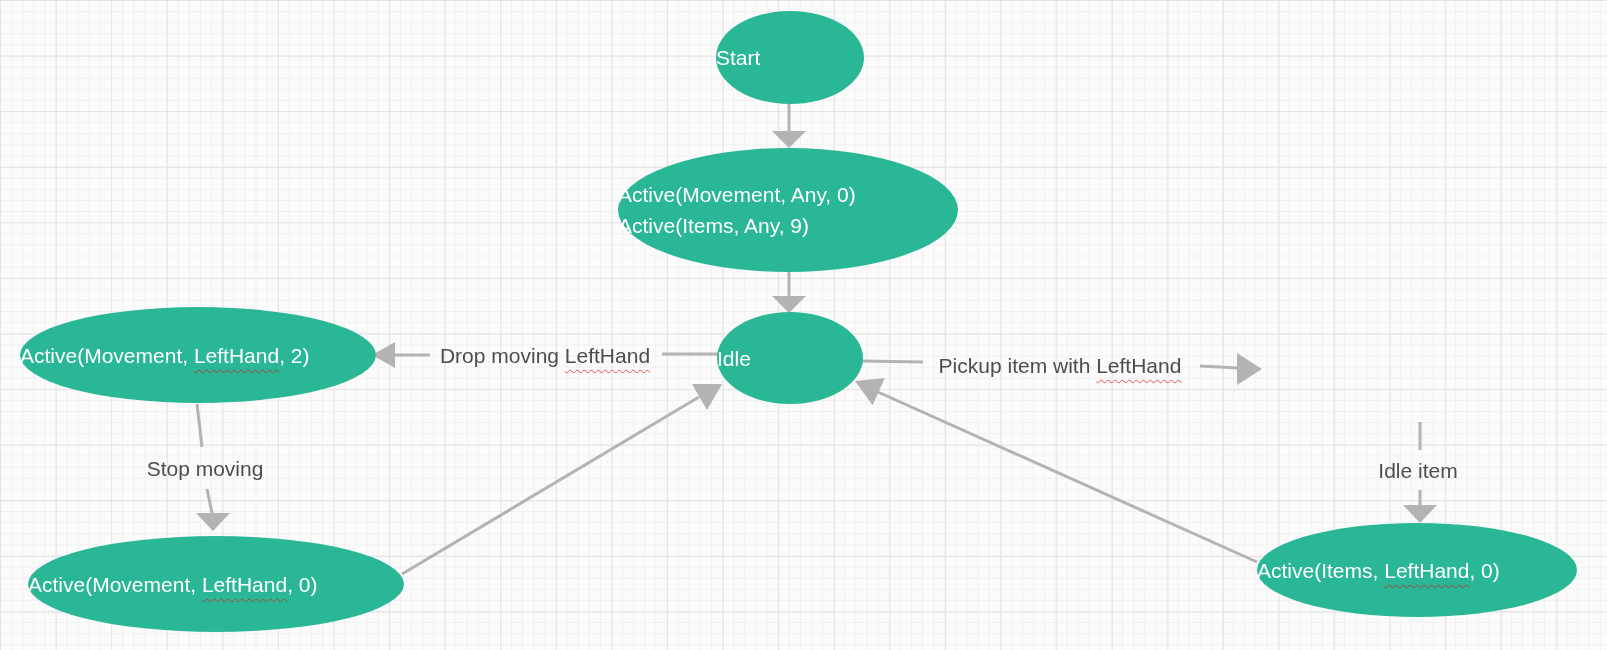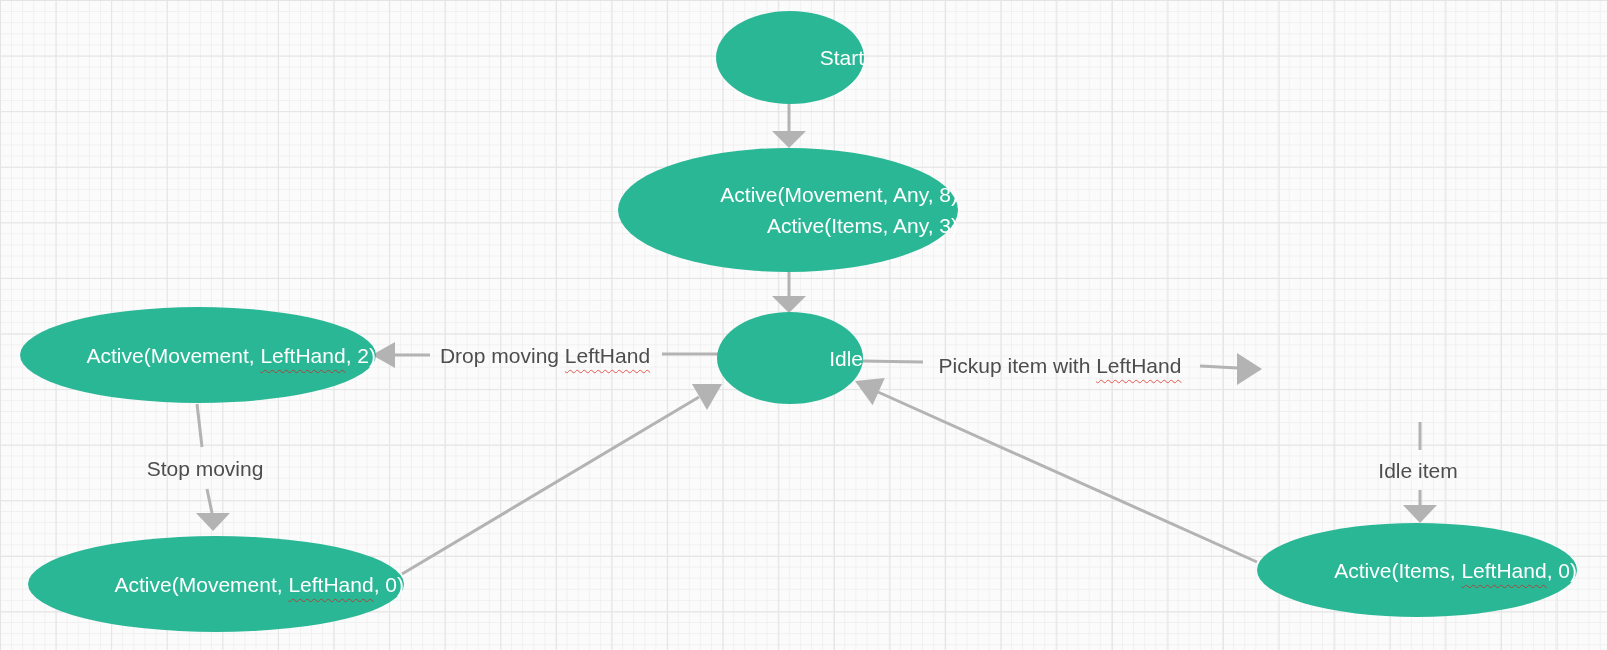--- a/index.html
+++ b/index.html
@@ -27,21 +27,21 @@
   .edge-line { stroke: #b3b3b3; stroke-width: 3; fill: none; }
   .edge-head { fill: #b3b3b3; stroke: none; }
 
   .node {
     position: absolute;
     border-radius: 50%;
     background: #2ab795;
     color: #ffffff;
     display: flex;
     flex-direction: column;
-    align-items: flex-end;
+    align-items: flex-start;
     justify-content: center;
     text-align: center;
     font-size: 21px;
     line-height: 31px;
   }
   .node-text { white-space: pre-wrap; }
 
   .n-start      { left: 716px;  top: 11px;  width: 148px; height: 93px;  }
   .n-active-any { left: 618px;  top: 148px; width: 340px; height: 124px; }
   .n-idle       { left: 717px;  top: 312px; width: 146px; height: 92px;  }
@@ -121,22 +121,22 @@
       <line class="edge-line" x1="1257" y1="562" x2="878" y2="392"></line>
       <polygon class="edge-head" points="855,381 872.6,405.3 884.8,377.9"></polygon>
     </g>
   </svg>
 
   <div class="node n-start">
     <span class="node-text">Start</span>
   </div>
 
   <div class="node n-active-any">
-    <div class="node-text">Active(Movement, Any, 8)</div>
-    <div class="node-text">Active(Items, Any, 3)</div>
+    <div class="node-text">Active(Movement, Any, 0)</div>
+    <div class="node-text">Active(Items, Any, 9)</div>
   </div>
 
   <div class="node n-idle">
     <span class="node-text">Idle</span>
   </div>
 
   <div class="node n-am2">
     <span class="node-text"><span>Active(Movement, </span><span class="sq sq-node">LeftHand</span><span>, 2)</span></span>
   </div>
 

